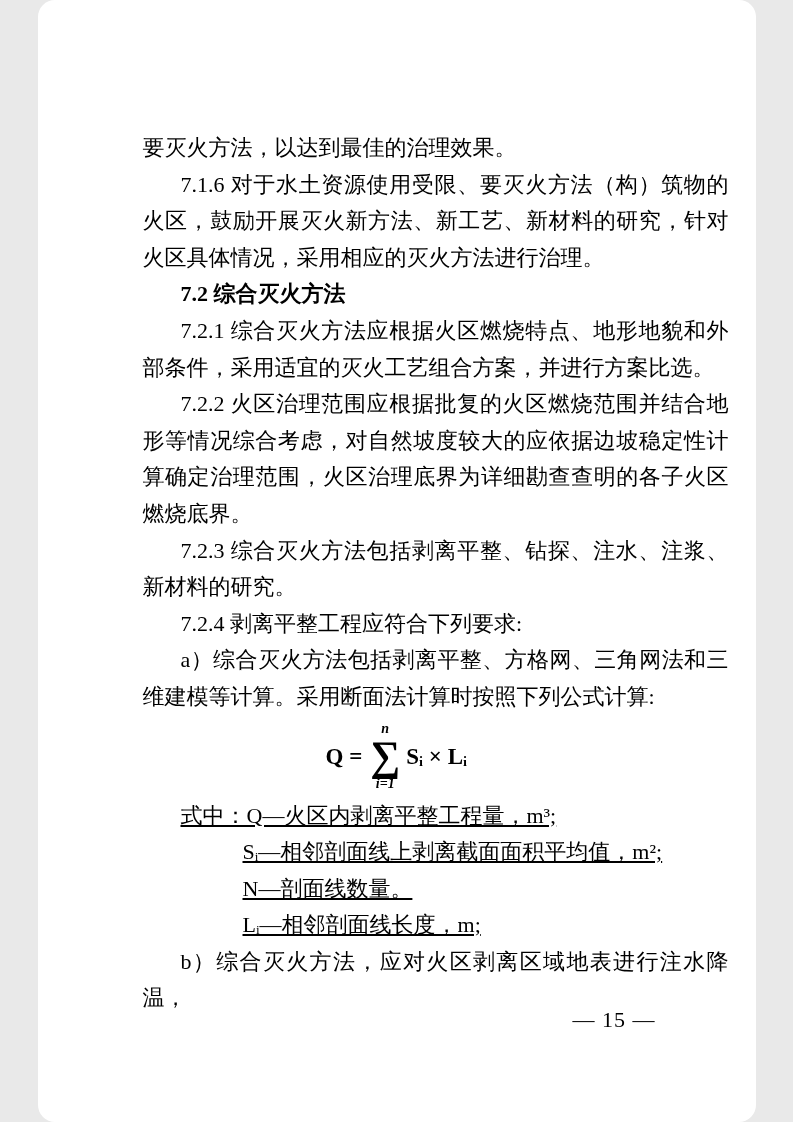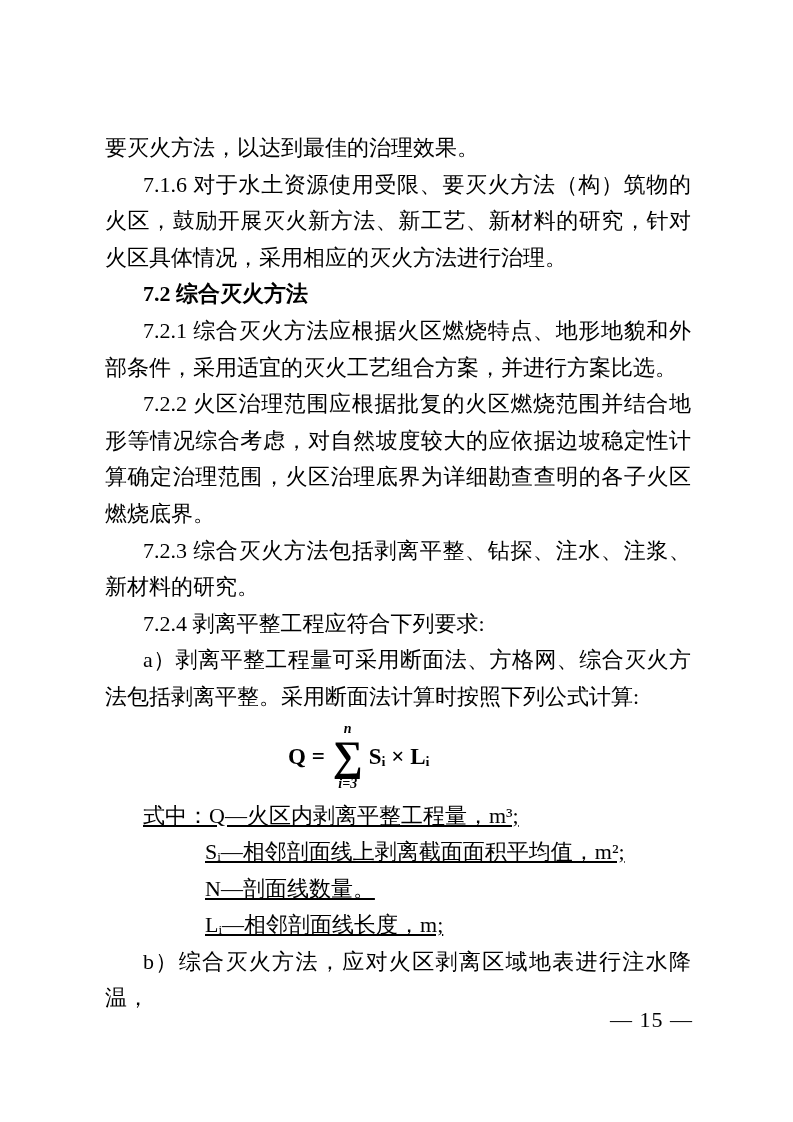--- a/index.html
+++ b/index.html
@@ -2,27 +2,28 @@
 <html><head>
 <meta charset="utf-8">
 <style>
   html, body {
     margin: 0;
     padding: 0;
     background: #e9e9e9;
   }
   .page {
     position: relative;
-    width: 793px;
+    width: 718px;
     height: 1122px;
     margin: 0 auto;
     background: #ffffff;
     overflow: hidden;
     font-family: "Liberation Serif", "DejaVu Serif", serif;
     color: #000000;
+    border-radius: 17px;
   }
   .content {
     position: absolute;
     left: 105px;
     top: 130px;
     width: 586px;
     font-size: 22px;
     line-height: 36.6px;
     text-align: justify;
   }
@@ -103,28 +104,28 @@
     <p class="para heading">7.2 综合灭火方法</p>
 
     <p class="para">7.2.1 综合灭火方法应根据火区燃烧特点、地形地貌和外部条件，采用适宜的灭火工艺组合方案，并进行方案比选。</p>
 
     <p class="para">7.2.2 火区治理范围应根据批复的火区燃烧范围并结合地形等情况综合考虑，对自然坡度较大的应依据边坡稳定性计算确定治理范围，火区治理底界为详细勘查查明的各子火区燃烧底界。</p>
 
     <p class="para">7.2.3 综合灭火方法包括剥离平整、钻探、注水、注浆、新材料的研究。</p>
 
     <p class="para">7.2.4 剥离平整工程应符合下列要求:</p>
 
-    <p class="para">a）剥离平整工程量可采用断面法、方格网、综合灭火方法包括剥离平整。采用断面法计算时按照下列公式计算:</p>
+    <p class="para">a）综合灭火方法包括剥离平整、方格网、三角网法和三维建模等计算。采用断面法计算时按照下列公式计算:</p>
 
     <div class="formula-row">
       <span class="formula-lhs">Q =</span>
       <span class="sigma-stack">
         <span class="sigma-limit">n</span>
         <span class="sigma-glyph">∑</span>
-        <span class="sigma-limit">i=3</span>
+        <span class="sigma-limit">i=1</span>
       </span>
       <span class="formula-rhs">Sᵢ × Lᵢ</span>
     </div>
 
     <div>
       <p class="where-line first">式中：Q—火区内剥离平整工程量，m³;</p>
       <p class="where-line hang">Sᵢ—相邻剖面线上剥离截面面积平均值，m²;</p>
       <p class="where-line hang">N—剖面线数量。</p>
       <p class="where-line hang">Lᵢ—相邻剖面线长度，m;</p>
     </div>

